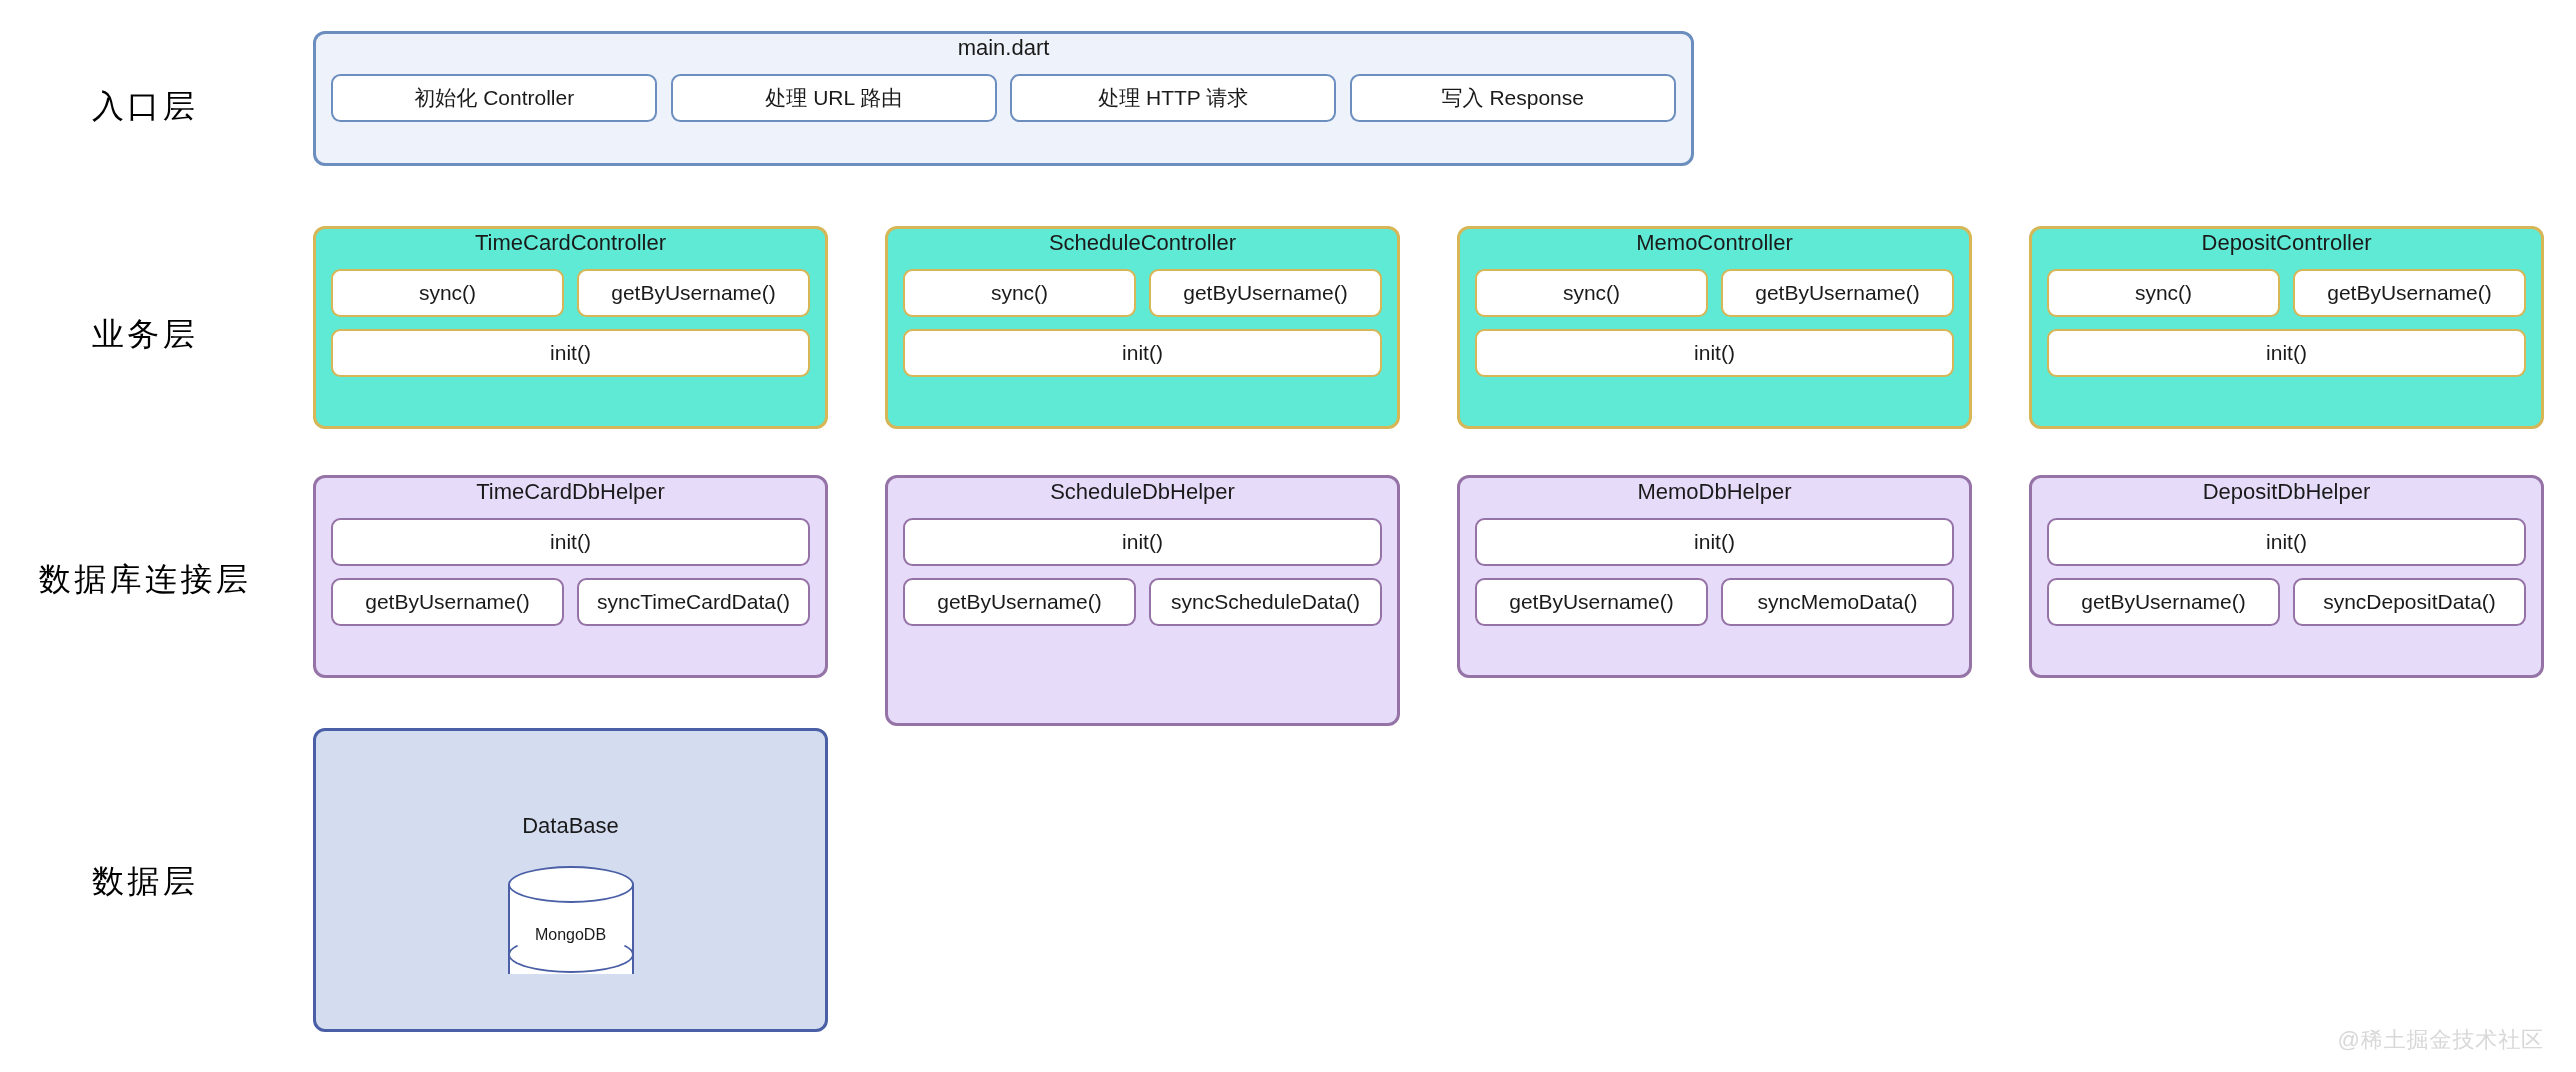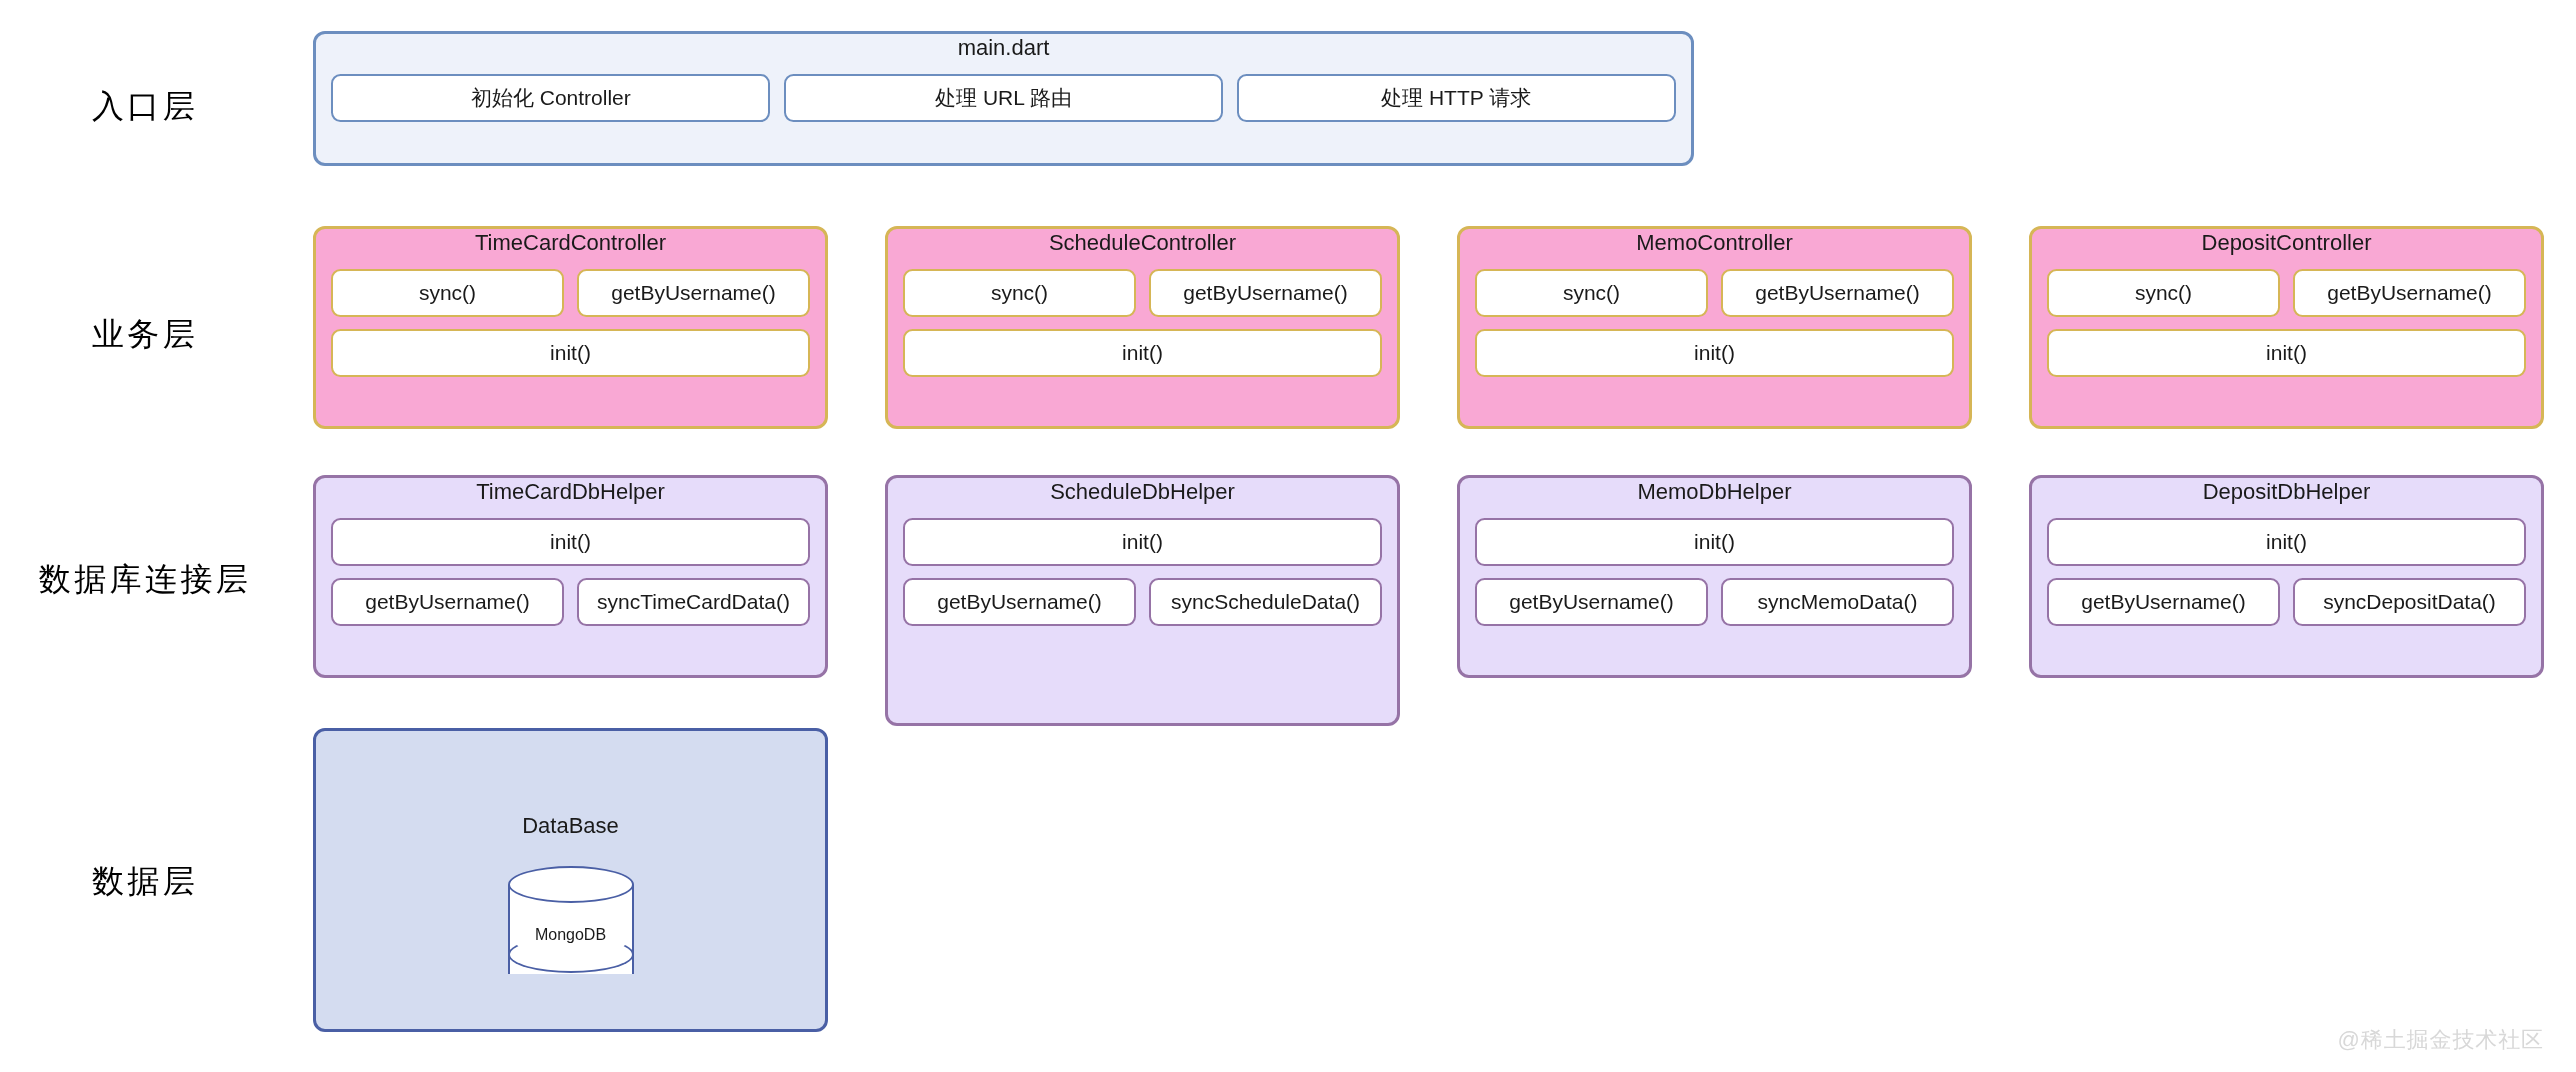--- a/index.html
+++ b/index.html
@@ -70,21 +70,21 @@
 
   
   .entry-box {
     background: #eef2fa;
     border-color: #6c8ebf;
   }
   .entry-box .chip { border-color: #6c8ebf; }
 
   
   .biz-box {
-    background: #f9a8d4;
+    background: #5eead4;
     border-color: #d6b656;
   }
   .biz-box .chip { border-color: #d6b656; }
 
   
   .db-box {
     background: #e6dcfa;
     border-color: #9673a6;
   }
   .db-box .chip { border-color: #9673a6; }
@@ -177,20 +177,21 @@
 <div class="layer-label" style="top: 313px;">业务层</div>
 <div class="layer-label" style="top: 558px;">数据库连接层</div>
 <div class="layer-label" style="top: 860px;">数据层</div>
 
 <div class="card entry-box" style="left: 313px; top: 31px; width: 1381px; height: 135px;">
   <div class="card-title">main.dart</div>
   <div class="chip-row">
     <div class="chip">初始化 Controller</div>
     <div class="chip">处理 URL 路由</div>
     <div class="chip">处理 HTTP 请求</div>
+    <div class="chip">写入 Response</div>
   </div>
 </div>
 
 <div class="card biz-box" style="left: 313px; top: 226px; width: 515px; height: 203px;">
   <div class="card-title">TimeCardController</div>
   <div class="chip-row">
     <div class="chip">sync()</div>
     <div class="chip">getByUsername()</div>
   </div>
   <div class="chip-row">

